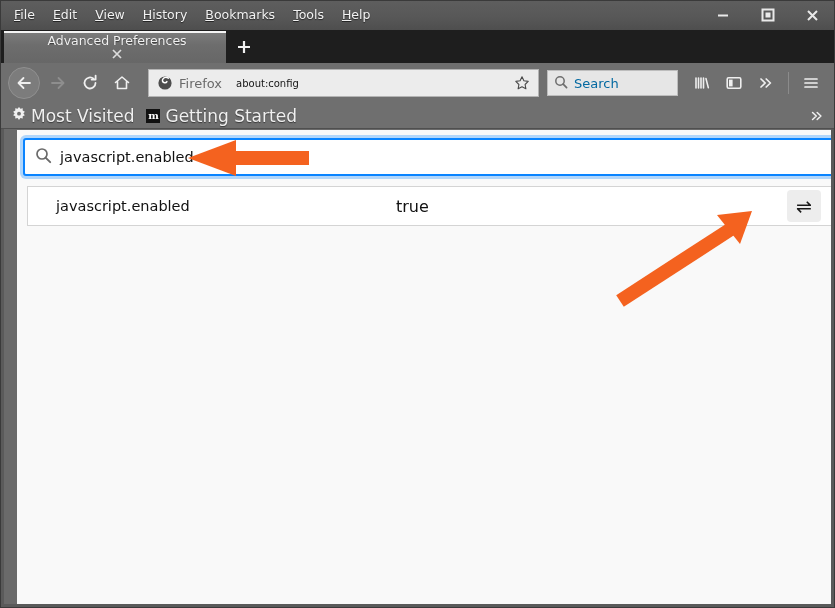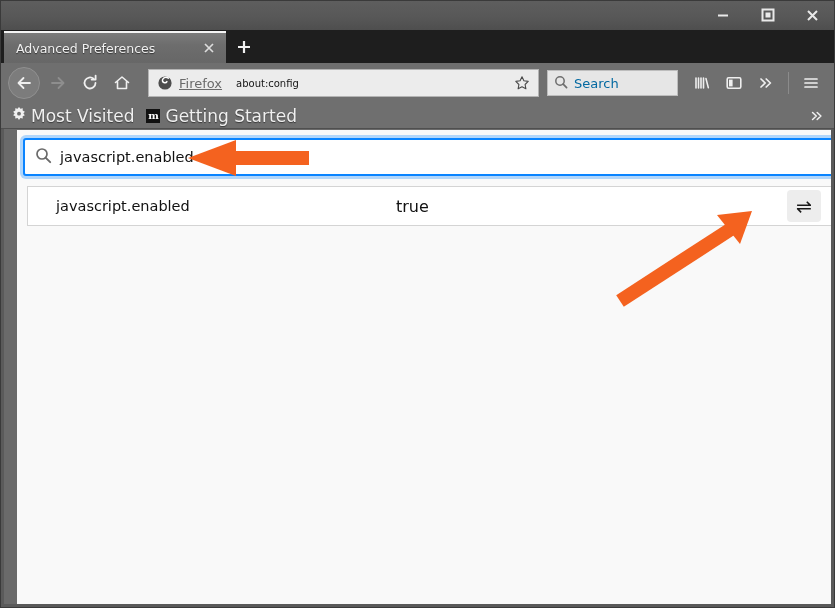--- a/index.html
+++ b/index.html
@@ -53,20 +53,21 @@
     width: 835px; height: 33px;
     background: #1e1e1e;
   }
   #tab-active {
     position: absolute; left: 4px; top: 1px;
     width: 222px; height: 32px;
     background: linear-gradient(to bottom, #7b7b7b 0%, #6d6d6d 40%, #676767 100%);
     border-top: 2px solid #f4f4f4;
     display: flex; align-items: center;
     padding: 0 8px 0 12px;
+    flex-direction: column;
   }
   #tab-title {
     flex: 1;
     color: #f0f0f0; font-size: 12.5px;
     white-space: nowrap; overflow: hidden; text-overflow: ellipsis;
     text-shadow: 0 1px 1px rgba(0,0,0,.5);
   }
   #tab-close {
     width: 18px; height: 18px;
     display: flex; align-items: center; justify-content: center;
@@ -106,21 +107,21 @@
     height: 28px;
     margin: 0 8px 0 10px;
     background: #ececec;
     border: 1px solid #b4b4b4;
     display: flex; align-items: center;
     padding: 0 6px 0 8px;
     min-width: 0;
   }
   #ff-logo { width: 16px; height: 16px; flex: 0 0 auto; margin-right: 6px; }
   #urlbar-brand {
-    color: #6a6a6a; font-size: 13px; margin-right: 14px; flex: 0 0 auto; text-decoration: underline;
+    color: #6a6a6a; font-size: 13px; margin-right: 14px; flex: 0 0 auto;
   }
   #urlbar-text {
     color: #141414; font-size: 10px; flex: 1 1 auto;
     white-space: nowrap; overflow: hidden;
   }
   #star-btn { width: 20px; height: 20px; flex: 0 0 auto;
     display:flex; align-items:center; justify-content:center; color:#4a4a4a; }
 
   #searchbar {
     flex: 0 0 131px;
@@ -235,20 +236,29 @@
   #border-bottom{ position:absolute; left:0;   bottom:0;  width:835px;height:4px;   background:#5a5a5a; }
   #border-outline{ position:absolute; left:0; top:0; width:835px; height:608px;
                    border:1px solid #3a3a3a; pointer-events:none; }
 </style>
 </head>
 <body>
 
 <div id="window">
 
   <div id="titlebar">
+    <div class="menu-items">
+      <div class="menu-item"><u>F</u><span>ile</span></div>
+      <div class="menu-item"><u>E</u>dit</div>
+      <div class="menu-item"><u>V</u>iew</div>
+      <div class="menu-item"><u>H</u>istory</div>
+      <div class="menu-item"><u>B</u>ookmarks</div>
+      <div class="menu-item"><u>T</u>ools</div>
+      <div class="menu-item"><u>H</u>elp</div>
+    </div>
 
     <div class="winbtns">
       <div class="winbtn">
         <svg width="14" height="14" viewBox="0 0 14 14">
             <rect x="2" y="6.5" width="10" height="2" fill="currentColor"></rect>
           </svg>
       </div>
       <div class="winbtn">
         <svg width="16" height="16" viewBox="0 0 16 16">
           <rect x="2.5" y="2.5" width="11" height="11" fill="none" stroke="currentColor" stroke-width="2"></rect>

